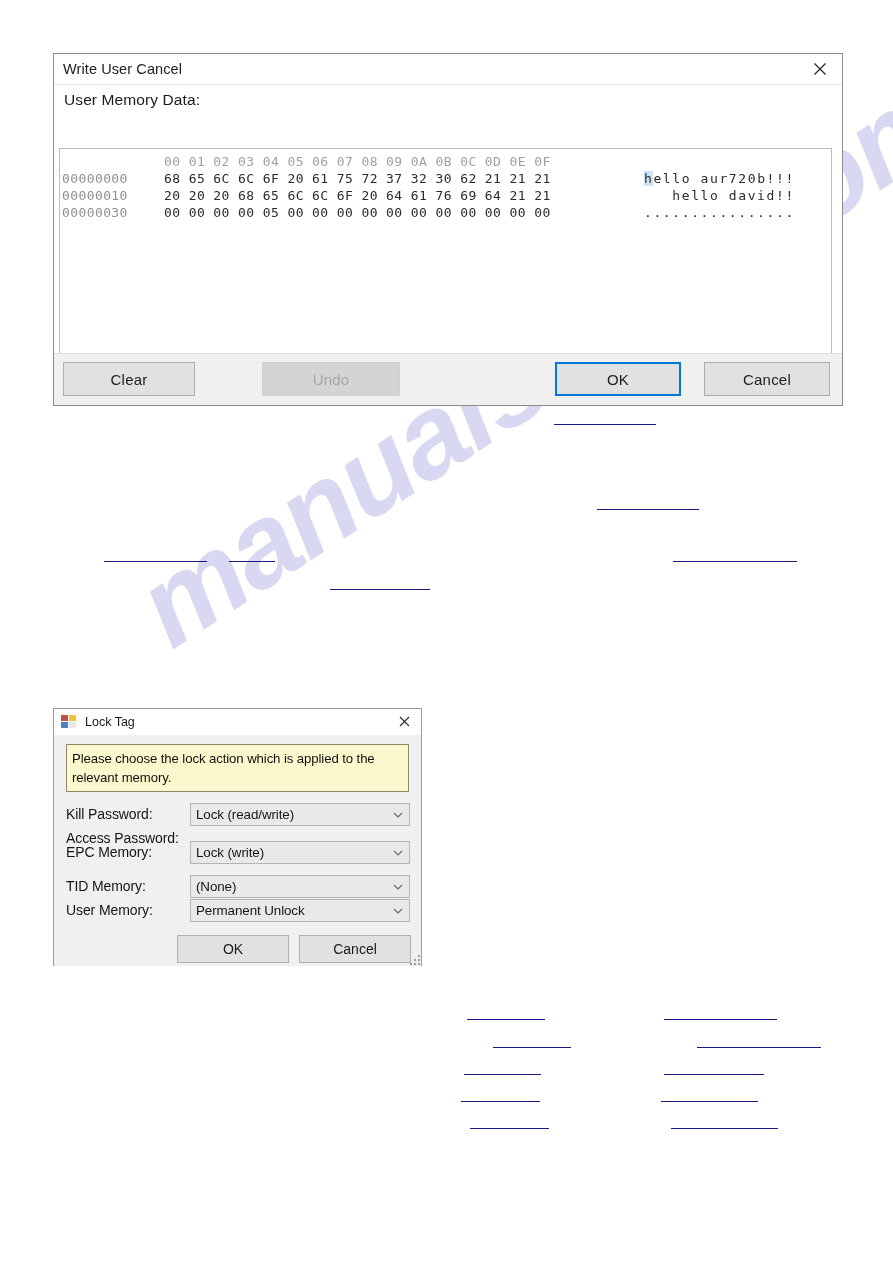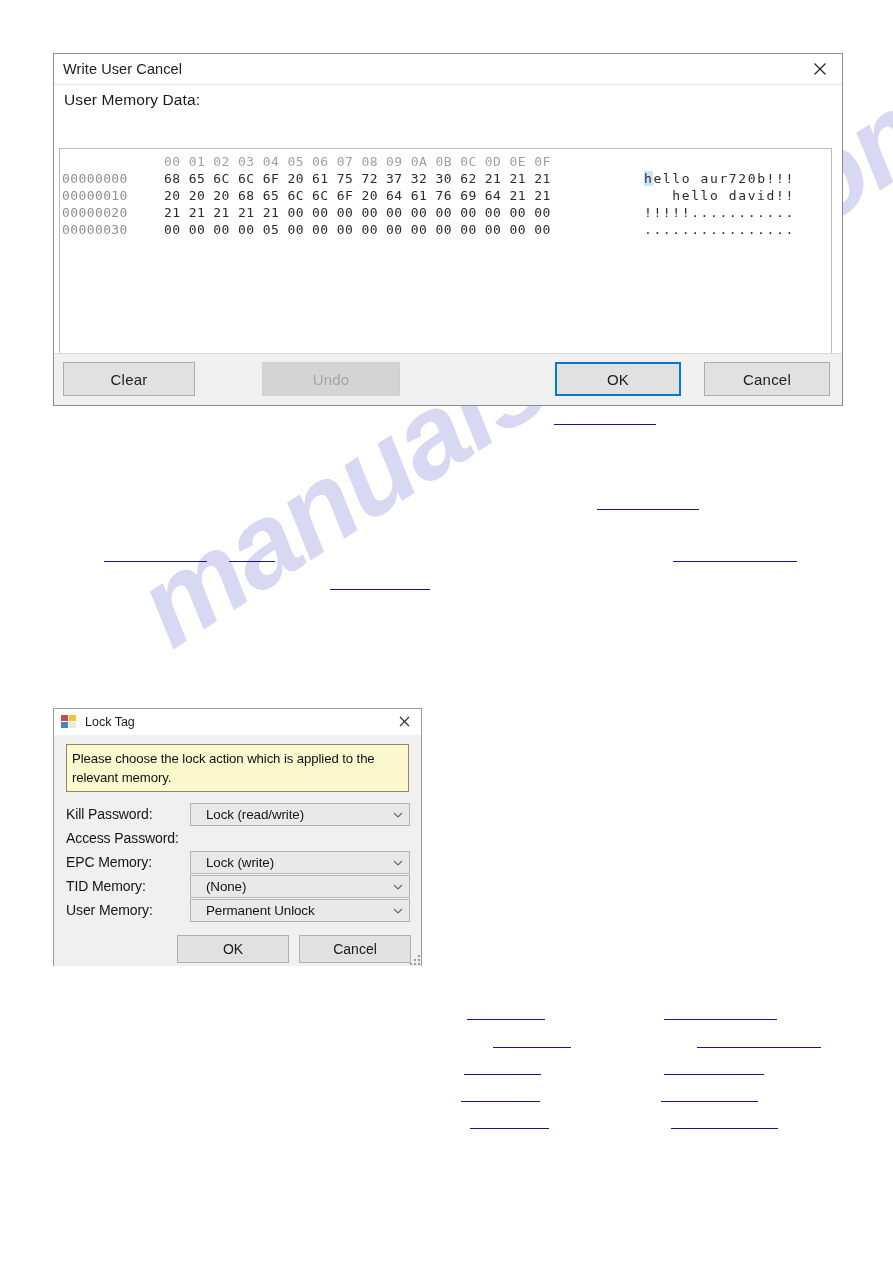--- a/index.html
+++ b/index.html
@@ -272,33 +272,33 @@
     position: relative;
     width: 220px;
     height: 23px;
     background: #e9e9e9;
     border: 1px solid #b4b4b4;
     box-sizing: border-box;
     display: flex;
     align-items: center;
     font-size: 13.4px;
     color: #151515;
-    padding-left: 15px;
+    padding-left: 5px;
     letter-spacing: -0.1px;
     cursor: default;
   }
   .lt-combo .chev {
     position: absolute;
     right: 6px;
     top: 50%;
     transform: translateY(-50%);
   }
   #lt-row-kill   { top: 67px; }
   #lt-row-access { top: 91px; }
-  #lt-row-epc    { top: 115px; }
+  #lt-row-epc    { top: 105px; }
   #lt-row-tid    { top: 139px; }
   #lt-row-user   { top: 163px; }
 
   .lt-btn {
     position: absolute;
     height: 28px;
     width: 112px;
     background: #e1e1e1;
     border: 1px solid #b0b0b0;
     box-sizing: border-box;
@@ -368,25 +368,20 @@
           <span class="hex-bytes">68 65 6C 6C 6F 20 61 75 72 37 32 30 62 21 21 21</span>
           <span class="hex-ascii"><span class="sel">h</span><span>ello aur720b!!!</span></span>
         </div>
 
         <div class="hex-line">
           <span class="hex-offset">00000010</span>
           <span class="hex-bytes">20 20 20 68 65 6C 6C 6F 20 64 61 76 69 64 21 21</span>
           <span class="hex-ascii"><span>   hello david!!</span></span>
         </div>
 
-        <div class="hex-line">
-          <span class="hex-offset">00000020</span>
-          <span class="hex-bytes">21 21 21 21 21 00 00 00 00 00 00 00 00 00 00 00</span>
-          <span class="hex-ascii"><span>!!!!!...........</span></span>
-        </div>
 
         <div class="hex-line">
           <span class="hex-offset">00000030</span>
           <span class="hex-bytes">00 00 00 00 05 00 00 00 00 00 00 00 00 00 00 00</span>
           <span class="hex-ascii"><span>................</span></span>
         </div>
       </div>
     </div>
   </div>
 

